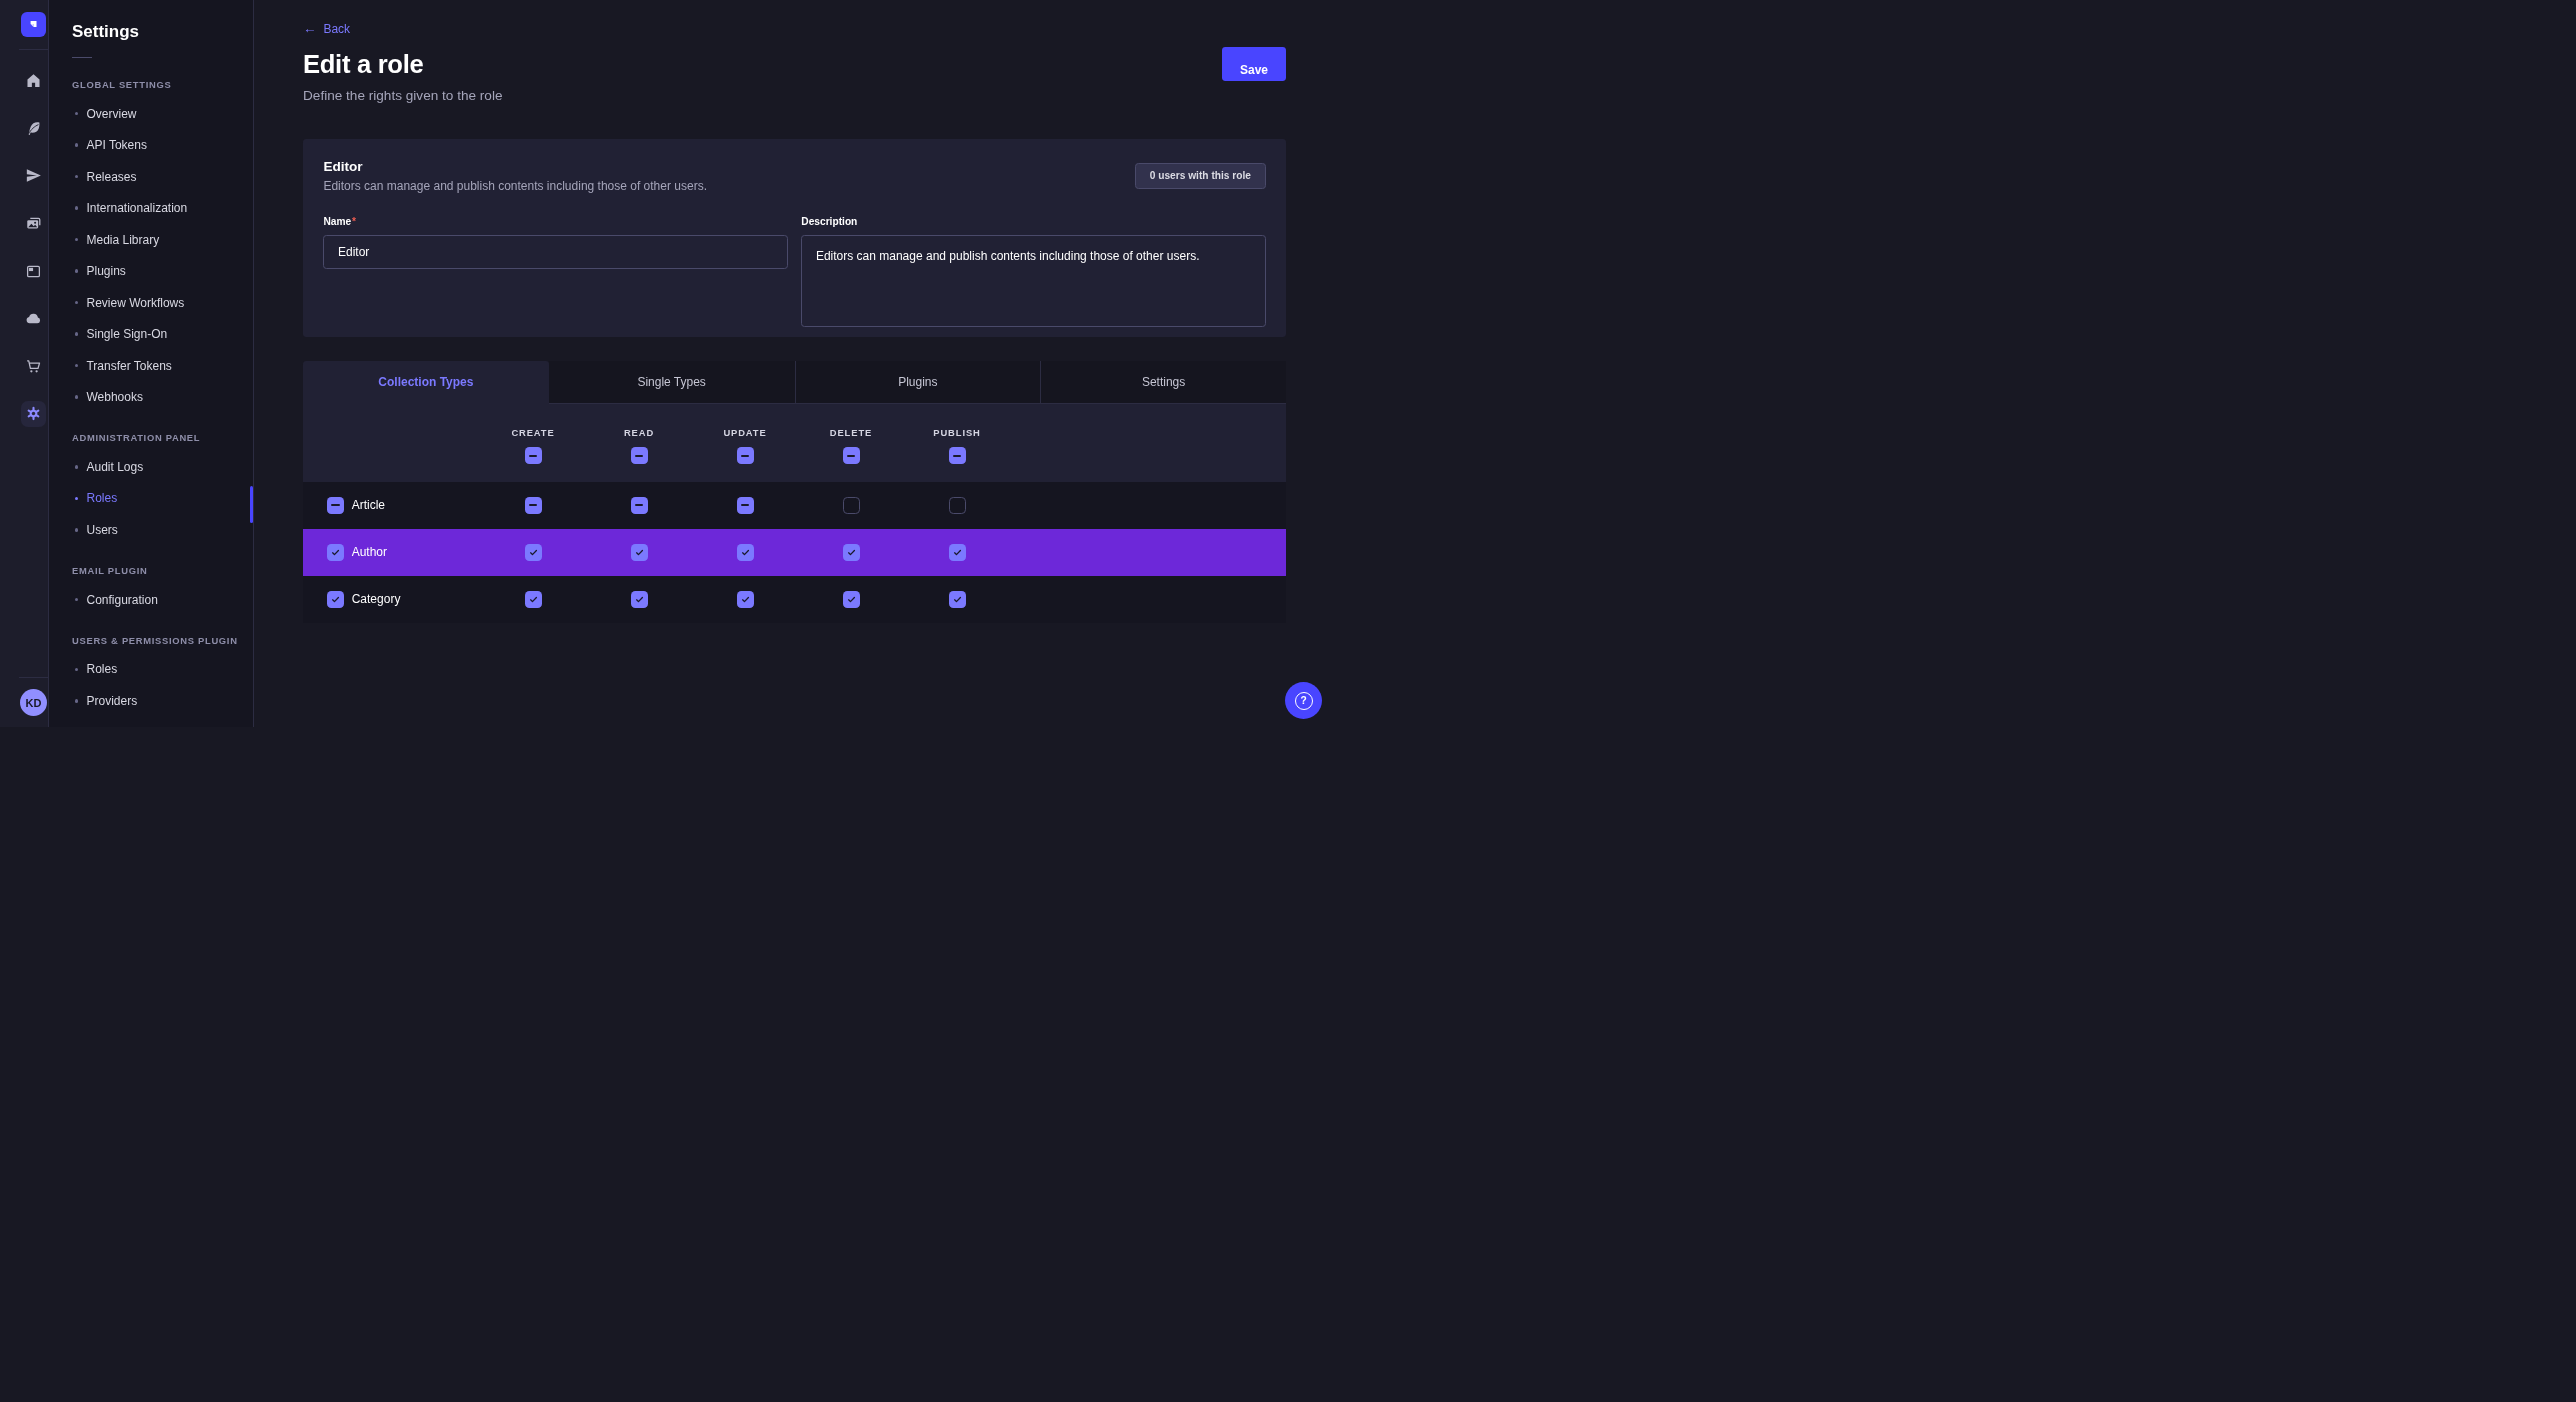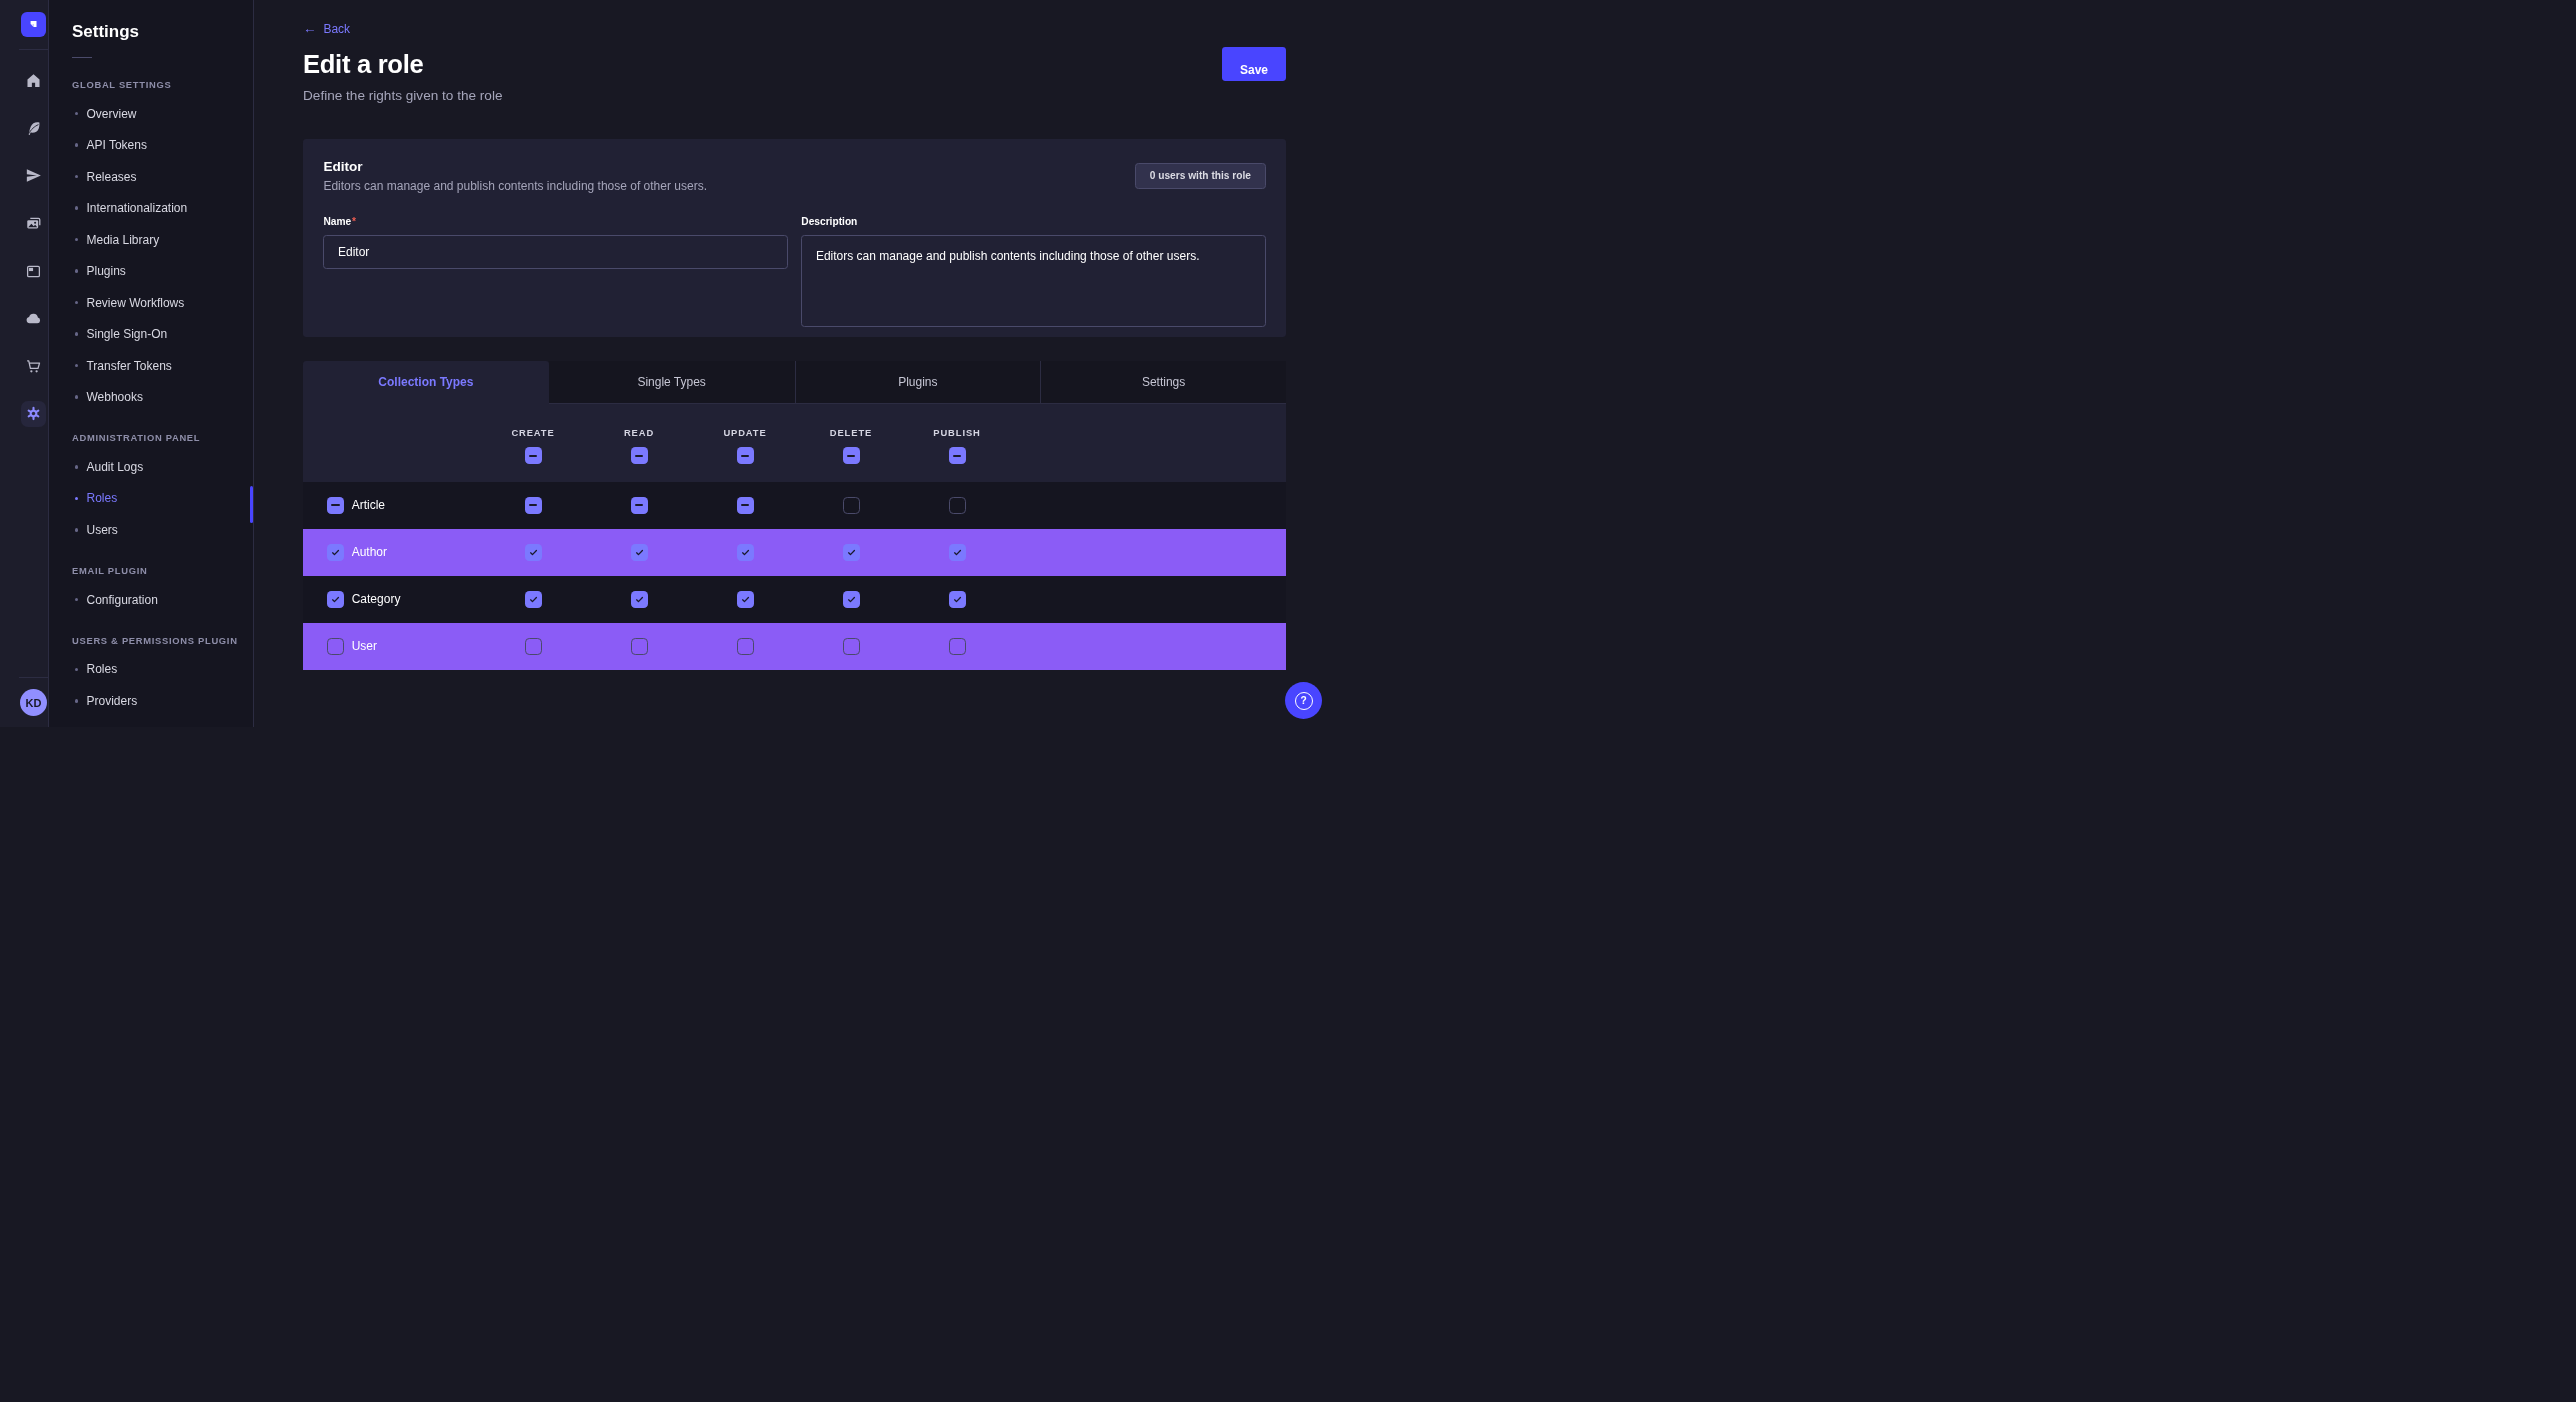--- a/index.html
+++ b/index.html
@@ -84,21 +84,21 @@
   .tab.active { background:#212134; color:#7b79ff; font-weight:600; border-bottom:none;
                 border-radius:3.4px 3.4px 0 0; }
   .perm-grid-head { display:grid; grid-template-columns:177px repeat(5,106px) 1fr;
                     height:78px; background:#212134; }
   .col-head { display:flex; flex-direction:column; align-items:center; }
   .col-head .col-label { margin-top:23px; font-size:9.4px; font-weight:bold; letter-spacing:0.9px;
                          color:#d5d5e2; }
   .col-head .checkbox { margin-top:9.4px; }
   .perm-row { display:grid; grid-template-columns:177px repeat(5,106px) 1fr; height:47px; }
   .perm-row.dark { background:#151520; }
-  .perm-row.light { background:#8b5cf6; }
+  .perm-row.light { background:#6d28d9; }
   .label-cell { display:flex; align-items:center; padding-left:24px; gap:7.7px; }
   .row-label { font-size:12px; color:#ffffff; }
   .cell { display:flex; align-items:center; justify-content:center; }
 
   
   .checkbox { width:17px; height:17px; border-radius:4.3px; display:flex; align-items:center;
               justify-content:center; cursor:pointer; flex-shrink:0; }
   .checkbox.checked, .checkbox.indeterminate { background:#7b79ff; }
   .checkbox.unchecked { border:0.9px solid #4a4a6a; background:transparent; }
   .checkbox .dash { width:8.5px; height:2.2px; border-radius:1.7px; background:#1a1a2c; }
@@ -458,42 +458,20 @@
             </div>
             <div class="cell">
               <div class="checkbox checked">
                 <svg viewBox="0 0 20 20">
                   <path d="M4.8 10.6l3.3 3.3L15.3 6.5" stroke="#1a1a2c" stroke-width="2.4" fill="none" stroke-linecap="round" stroke-linejoin="round"></path>
                 </svg>
               </div>
             </div>
             <div></div>
           </div>
-          <div class="perm-row light">
-            <div class="label-cell">
-              <div class="checkbox unchecked"></div>
-              <span class="row-label">User</span>
-            </div>
-            <div class="cell">
-              <div class="checkbox unchecked"></div>
-            </div>
-            <div class="cell">
-              <div class="checkbox unchecked"></div>
-            </div>
-            <div class="cell">
-              <div class="checkbox unchecked"></div>
-            </div>
-            <div class="cell">
-              <div class="checkbox unchecked"></div>
-            </div>
-            <div class="cell">
-              <div class="checkbox unchecked"></div>
-            </div>
-            <div></div>
-          </div>
         </div>
     </section>
   </main>
 
   <button class="help-btn">
     <span class="q-ring">?</span>
   </button>
 </div>
 
 

